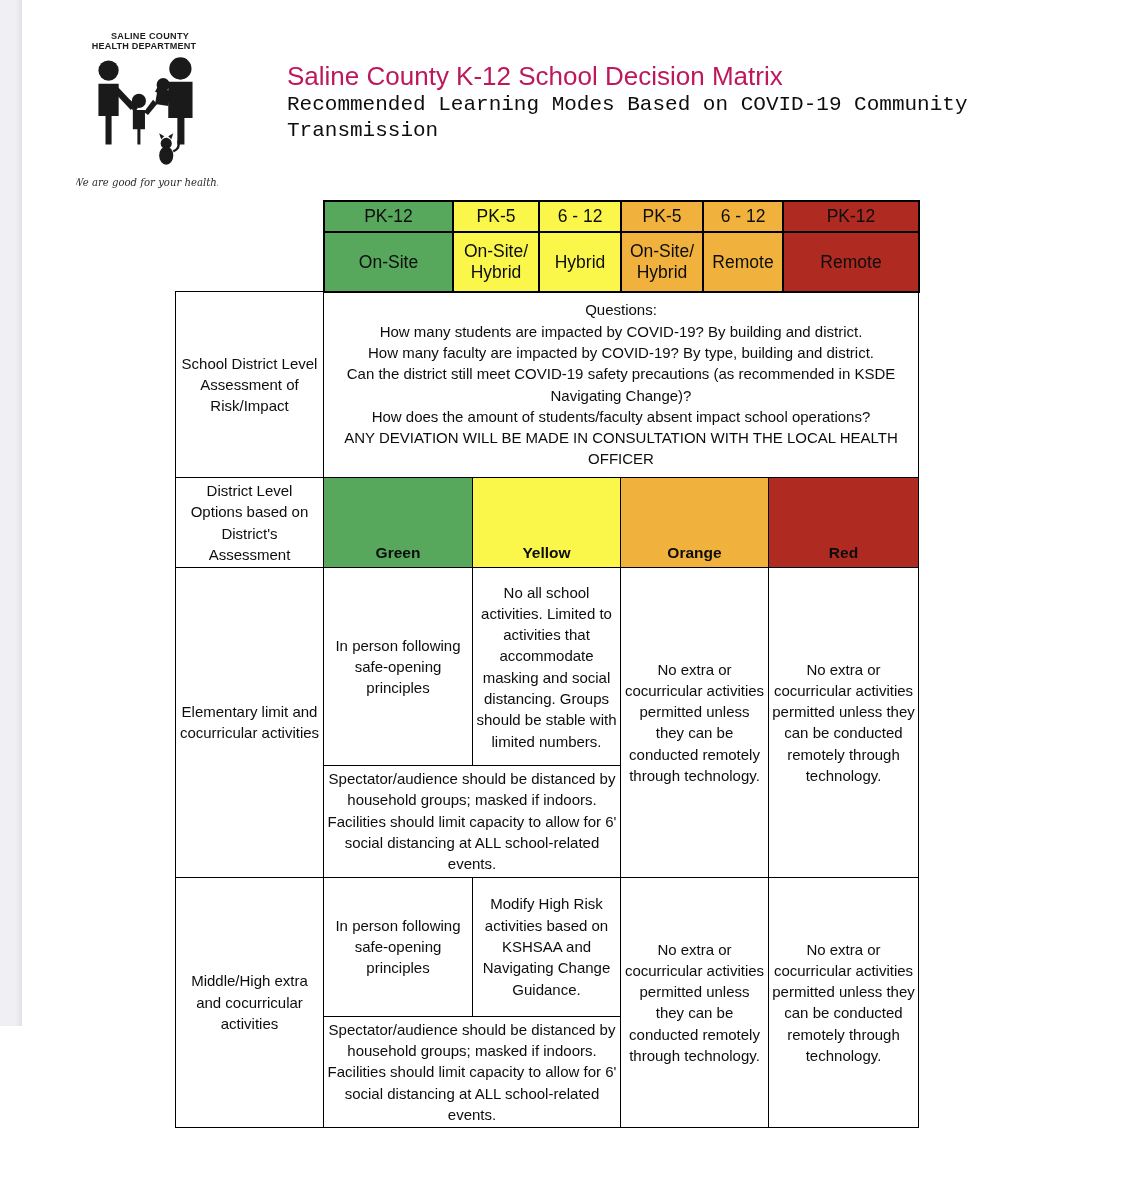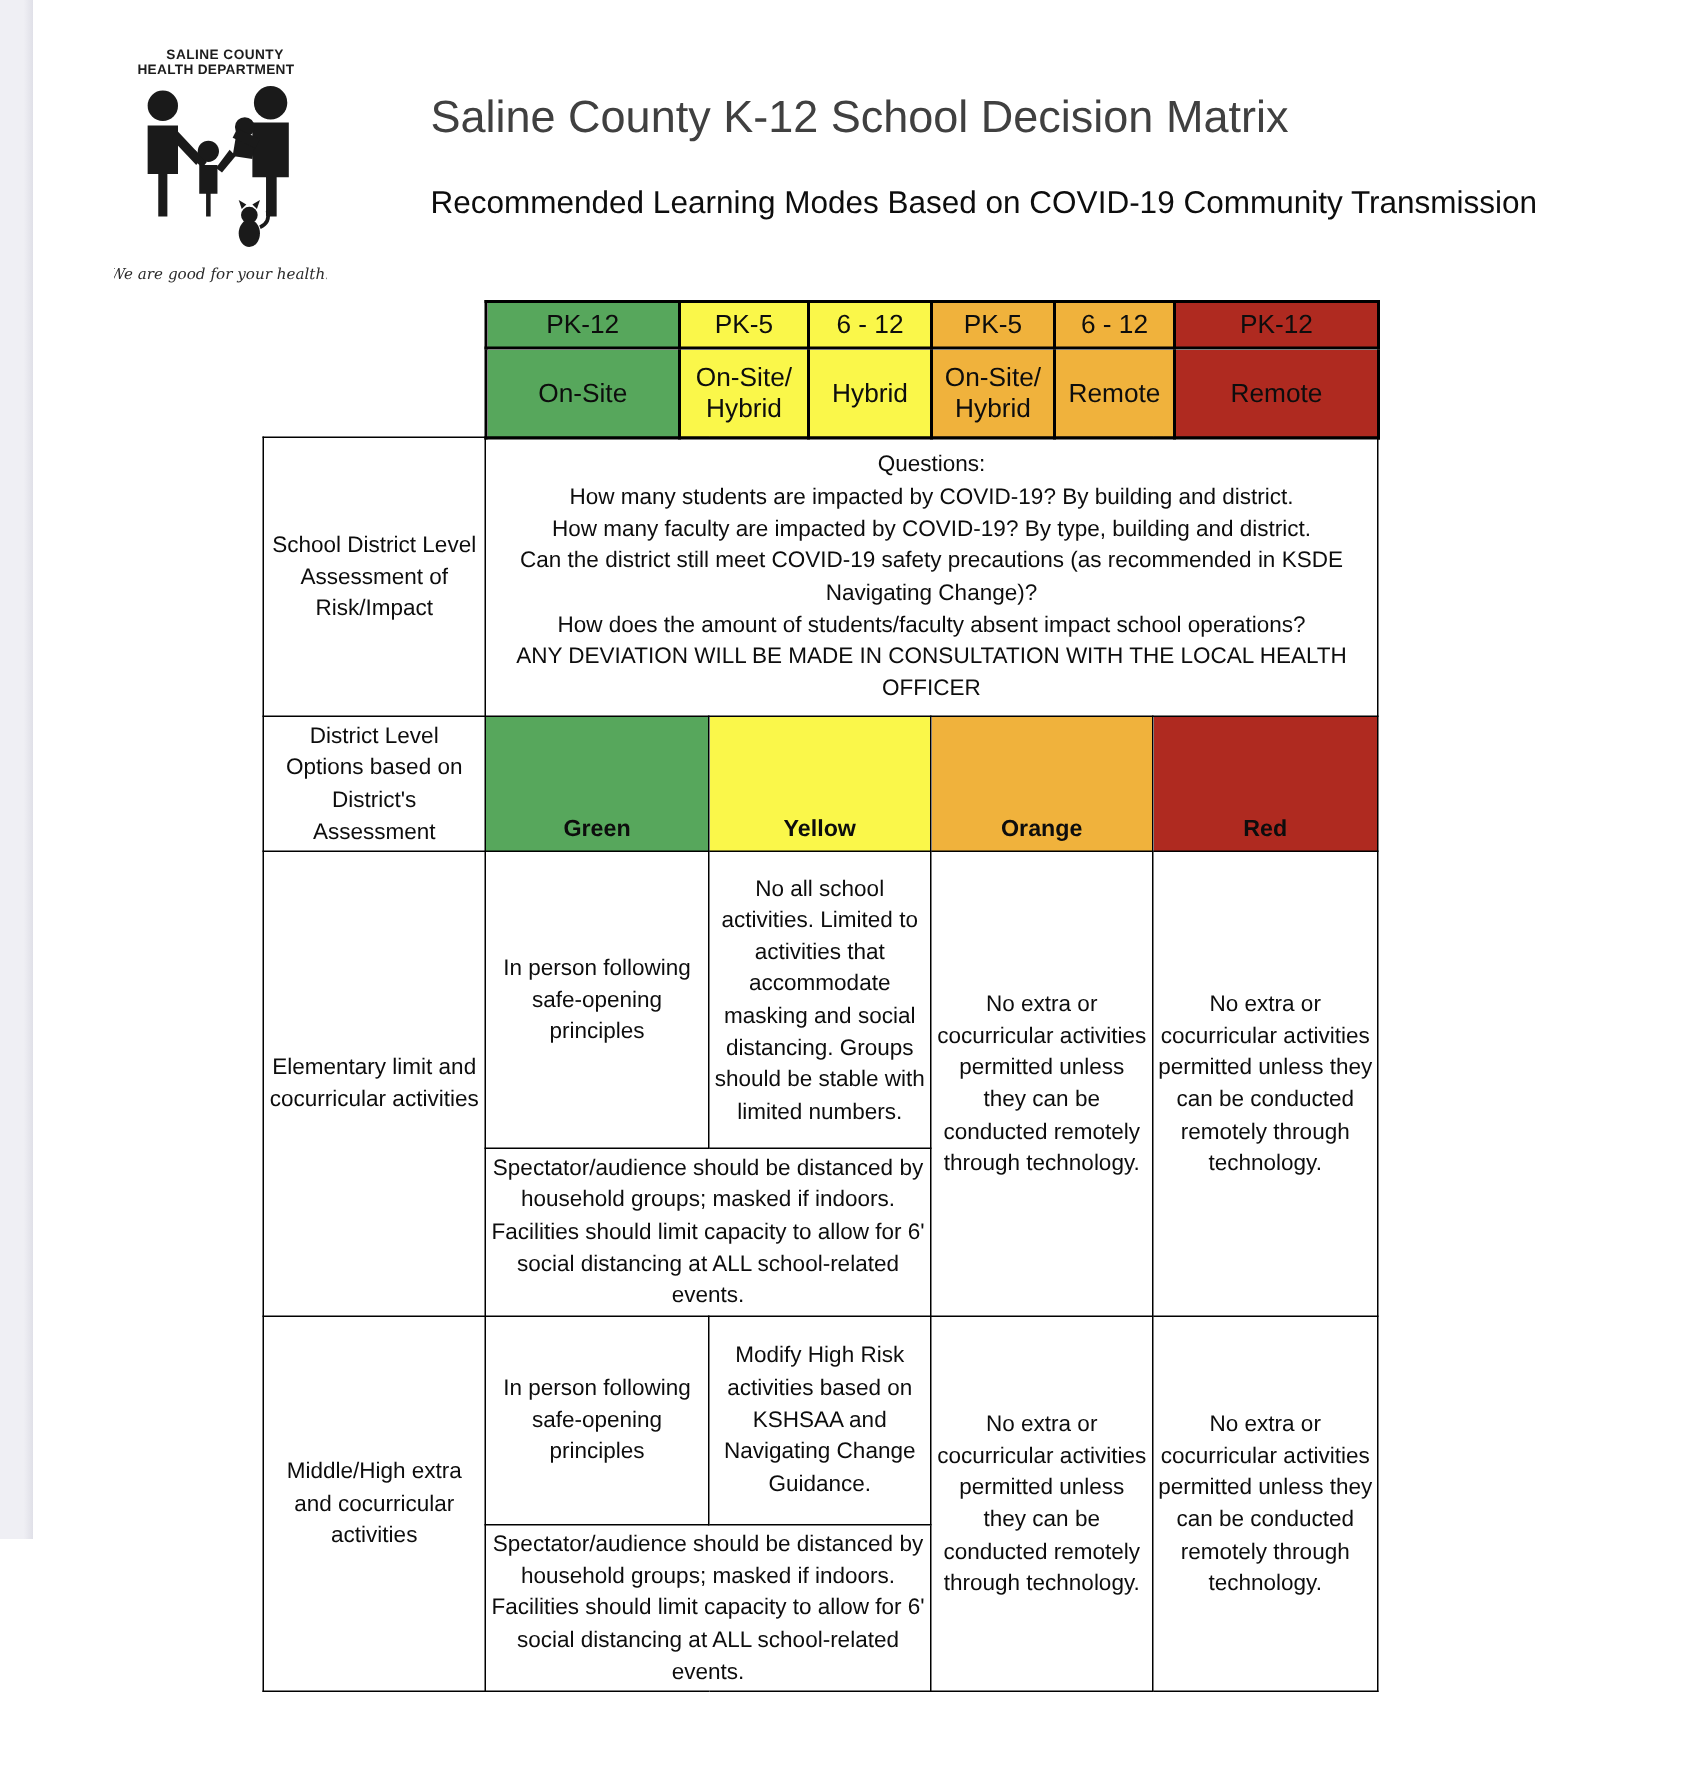--- a/index.html
+++ b/index.html
@@ -12,22 +12,22 @@
   
   .logo-wrap{position:absolute;left:76px;top:26px;width:142px;height:170px;}
   .logo-svg{width:100%;height:100%;}
   .logo-t1,.logo-t2{font-family:"Liberation Sans",sans-serif;font-weight:bold;fill:#1c1c1c;text-anchor:middle;}
   .logo-t1{font-size:9px;letter-spacing:.3px;}
   .logo-t2{font-size:9px;letter-spacing:.2px;}
   .logo-tag{font-family:"DejaVu Serif",serif;font-style:italic;font-size:10px;fill:#2a2a2a;text-anchor:middle;}
 
   
   .title-block{position:absolute;left:287px;top:62px;width:800px;}
-  .doc-title{font-size:30px;font-weight:400;margin:0;line-height:1.15;color:#404040;}
-  .doc-subtitle{font-size:21px;margin-top:26px;line-height:1.25;}
+  .doc-title{font-size:26px;font-weight:400;margin:0;line-height:1.15;color:#be185d;}
+  .doc-subtitle{font-size:21px;margin-top:0;line-height:1.25;font-family:Liberation Mono, monospace;}
   .doc-date{font-size:21px;margin-top:5px;line-height:1.25;}
 
   
   table{border-collapse:collapse;table-layout:fixed;}
   td{box-sizing:border-box;text-align:center;vertical-align:middle;padding:2px 3px;
      font-size:15px;line-height:1.42;overflow:hidden;}
 
   .band{position:absolute;left:323px;top:200px;border-radius:11px;}
   .band td{border:2px solid #000;font-size:17.5px;line-height:1.2;white-space:pre-line;}
   .band tr.band-r1 td{height:31px;}

